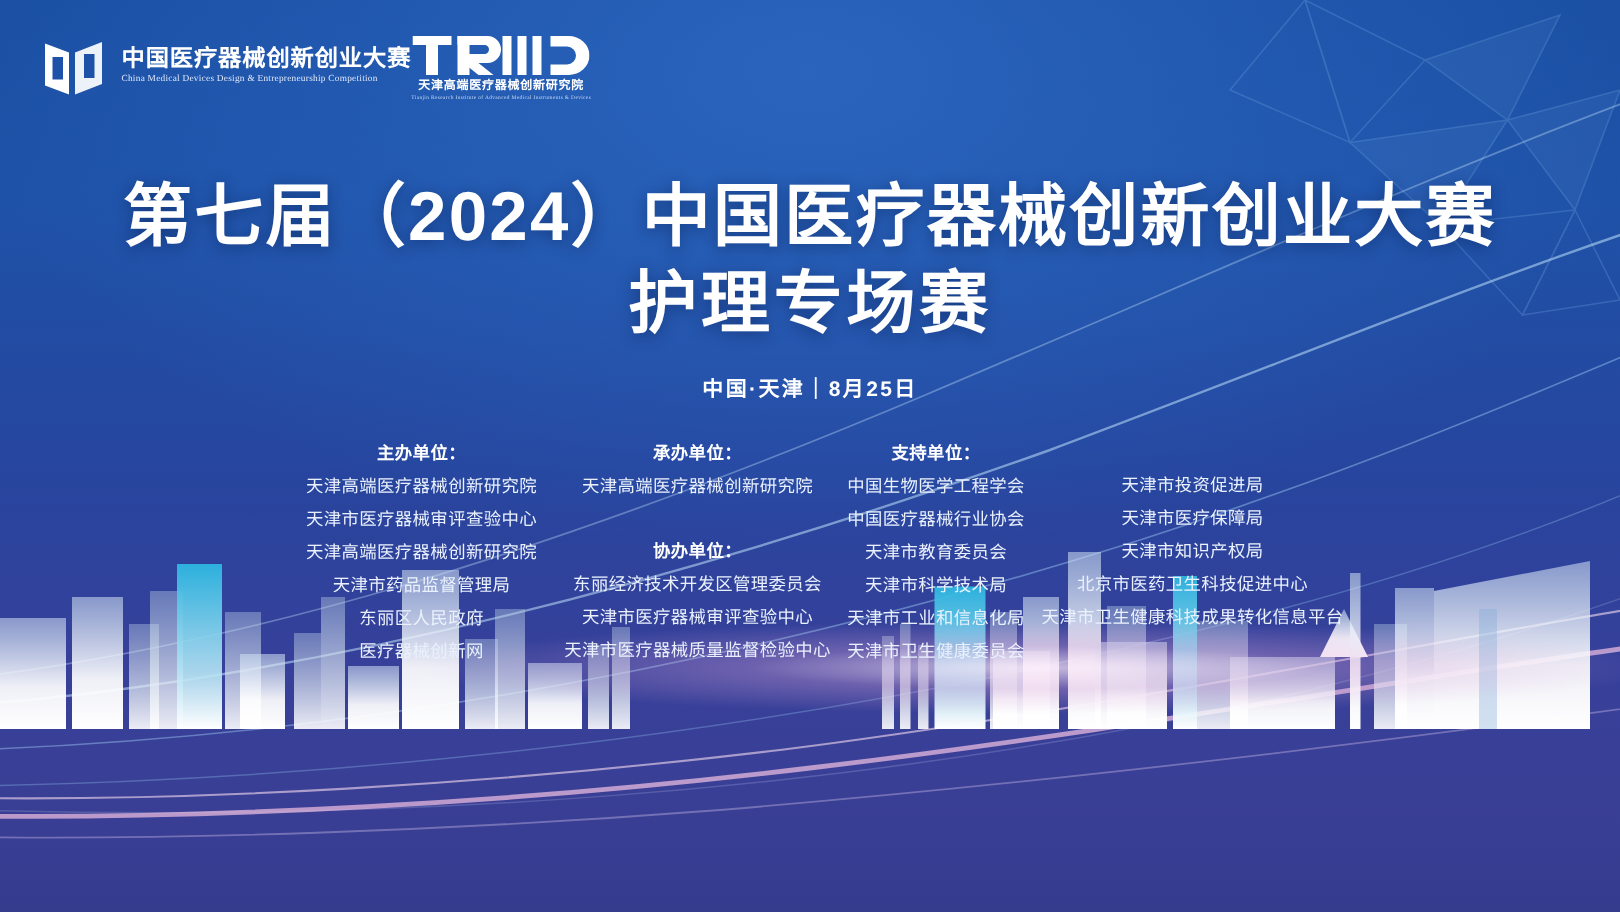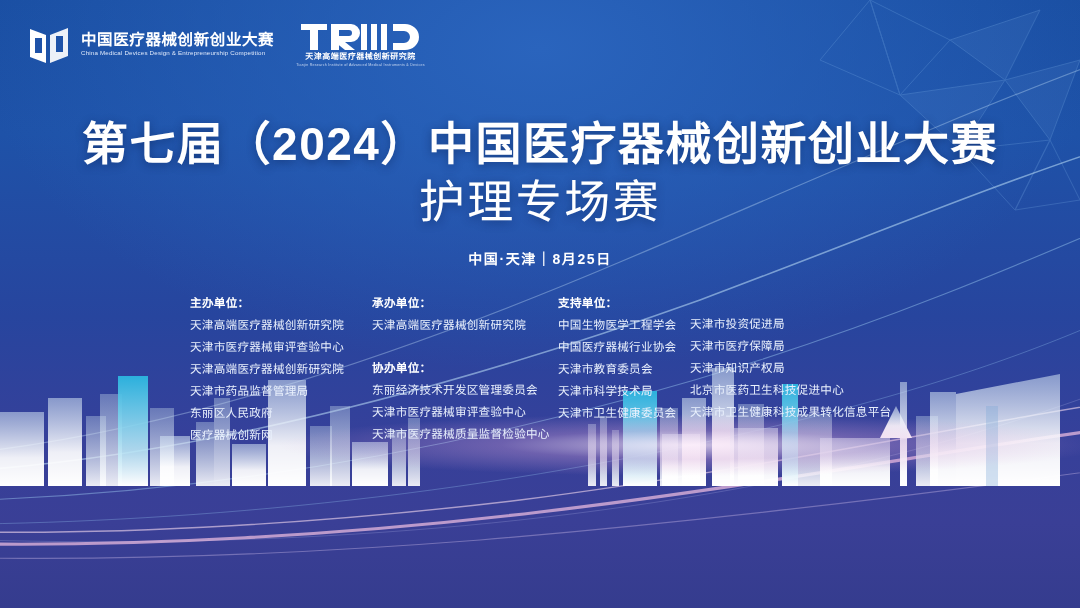--- a/index.html
+++ b/index.html
@@ -46,21 +46,21 @@
   .glow-band {
     position:absolute; left:0; right:0; bottom:118px; height:90px;
     pointer-events:none;
     background:radial-gradient(ellipse 560px 42px at 64% 50%,
       rgba(255,235,250,.72) 0%, rgba(214,160,214,.34) 34%, rgba(140,110,190,0) 74%);
   }
 
   
   .logo-bar {
     position:absolute; top:22px; left:26px;
-    display:flex; align-items:center; gap:22px; z-index:6;
+    display:flex; align-items:center; z-index:6;font-family:Liberation Serif, serif;
   }
   .logo-left { display:flex; align-items:center; gap:9px; }
   .mark { width:46px; height:44px; flex:none; }
   .mark svg { width:100%; height:100%; display:block; }
   .logo-left-txt { display:flex; flex-direction:column; gap:2px; }
   .logo-cn {
     font-size:15.5px; font-weight:bold; color:#ffffff;
     letter-spacing:.6px; line-height:1.05; white-space:nowrap;
   }
   .logo-en {
@@ -83,34 +83,34 @@
   .title-wrap {
     position:absolute; top:116px; left:0; right:0;
     text-align:center; z-index:5;
   }
   .title-line1 {
     font-size:46px; font-weight:bold; color:#ffffff;
     letter-spacing:1.5px; line-height:1.26; white-space:nowrap;
     text-shadow:0 2px 10px rgba(6,24,70,.45);
   }
   .title-line2 {
-    font-size:46px; font-weight:normal; color:#ffffff;
+    font-size:46px; font-weight:bold; color:#ffffff;
     letter-spacing:2.5px; line-height:1.26; white-space:nowrap;
     text-shadow:0 2px 10px rgba(6,24,70,.45);
   }
   .subtitle {
     margin-top:16px;
     font-size:14px; font-weight:bold; color:#ffffff;
     letter-spacing:1.6px; white-space:nowrap;
   }
 
   
   .orgs {
     position:absolute; top:292px; left:190px;
-    display:flex; align-items:flex-start; z-index:5;
+    display:flex; align-items:flex-start; z-index:5;text-align:center;
   }
   .org-col { display:flex; flex-direction:column; }
   .col1 { width:182px; }
   .col2 { width:186px; }
   .col3 { width:132px; }
   .col4 { width:210px; }
   .org-head {
     font-size:11.6px; font-weight:bold; color:#ffffff;
     letter-spacing:.3px; line-height:1.9; white-space:nowrap;
   }
@@ -289,20 +289,21 @@
       <div class="org-item">天津市医疗器械审评查验中心</div>
       <div class="org-item">天津市医疗器械质量监督检验中心</div>
     </div>
 
     <div class="org-col col3">
       <div class="org-head">支持单位：</div>
       <div class="org-item">中国生物医学工程学会</div>
       <div class="org-item">中国医疗器械行业协会</div>
       <div class="org-item">天津市教育委员会</div>
       <div class="org-item">天津市科学技术局</div>
+      <div class="org-item">天津市工业和信息化局</div>
       <div class="org-item">天津市卫生健康委员会</div>
     </div>
 
     <div class="org-col col4">
       <div class="org-item">天津市投资促进局</div>
       <div class="org-item">天津市医疗保障局</div>
       <div class="org-item">天津市知识产权局</div>
       <div class="org-item">北京市医药卫生科技促进中心</div>
       <div class="org-item">天津市卫生健康科技成果转化信息平台</div>
     </div>

